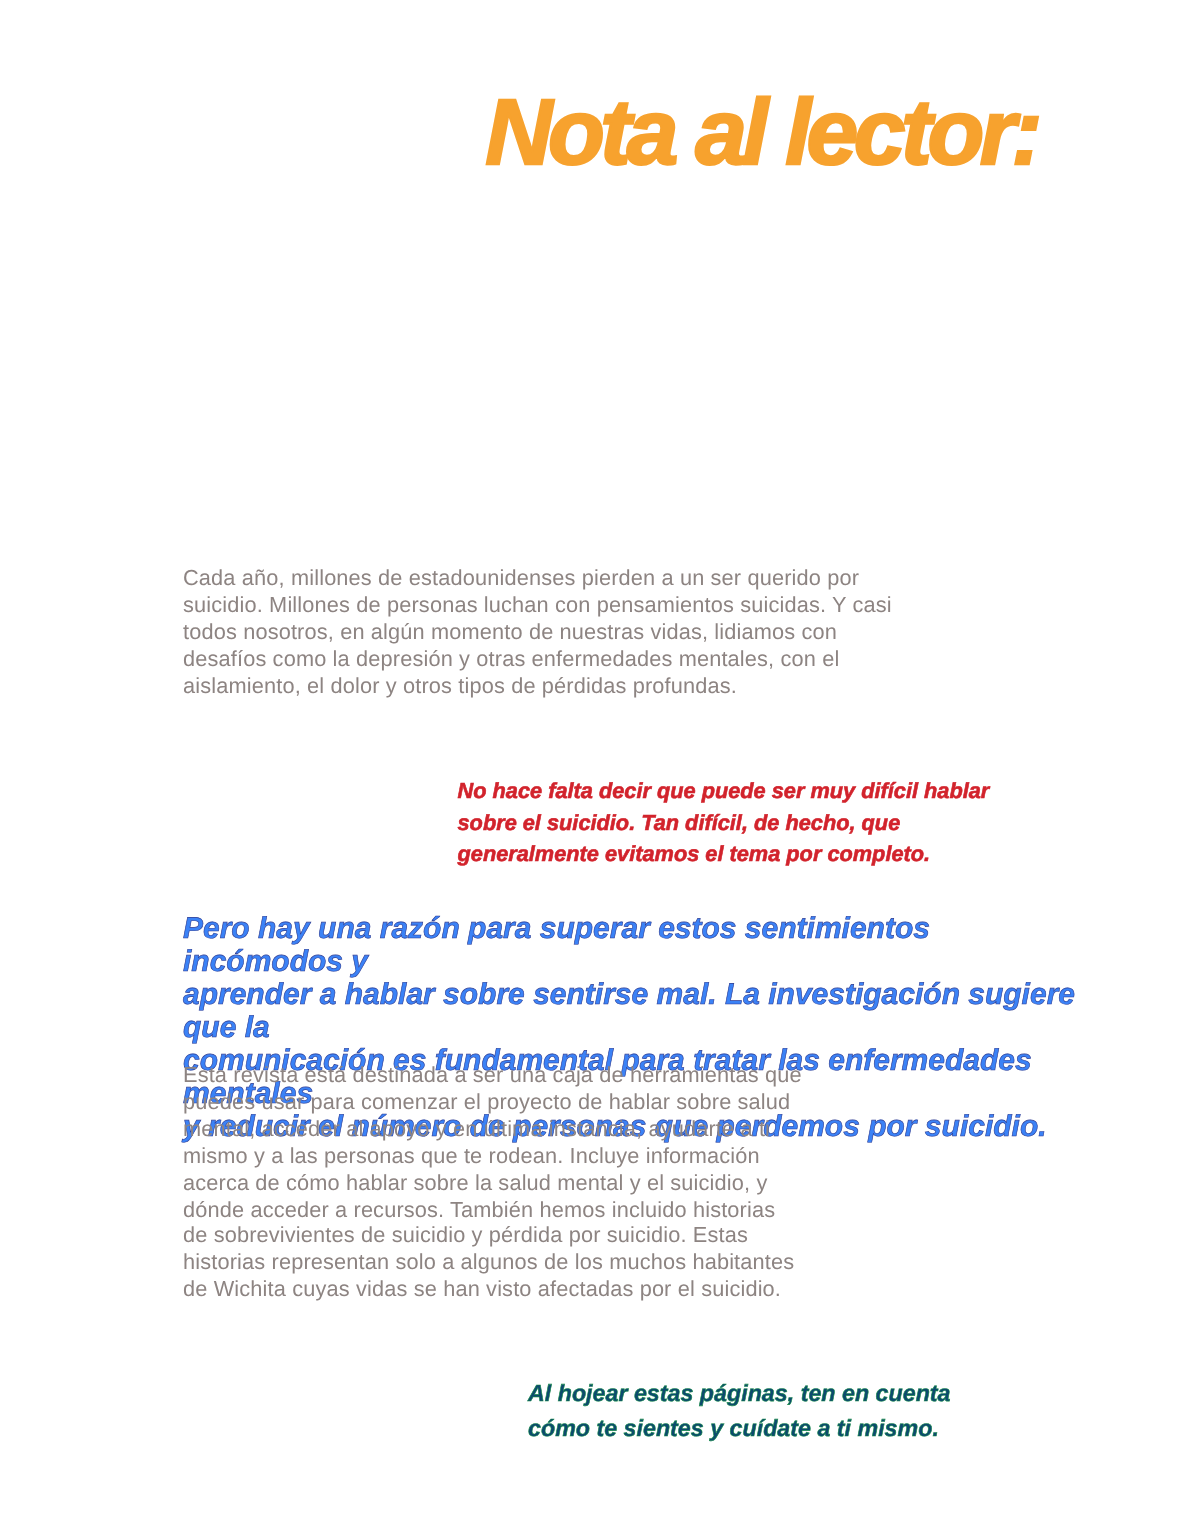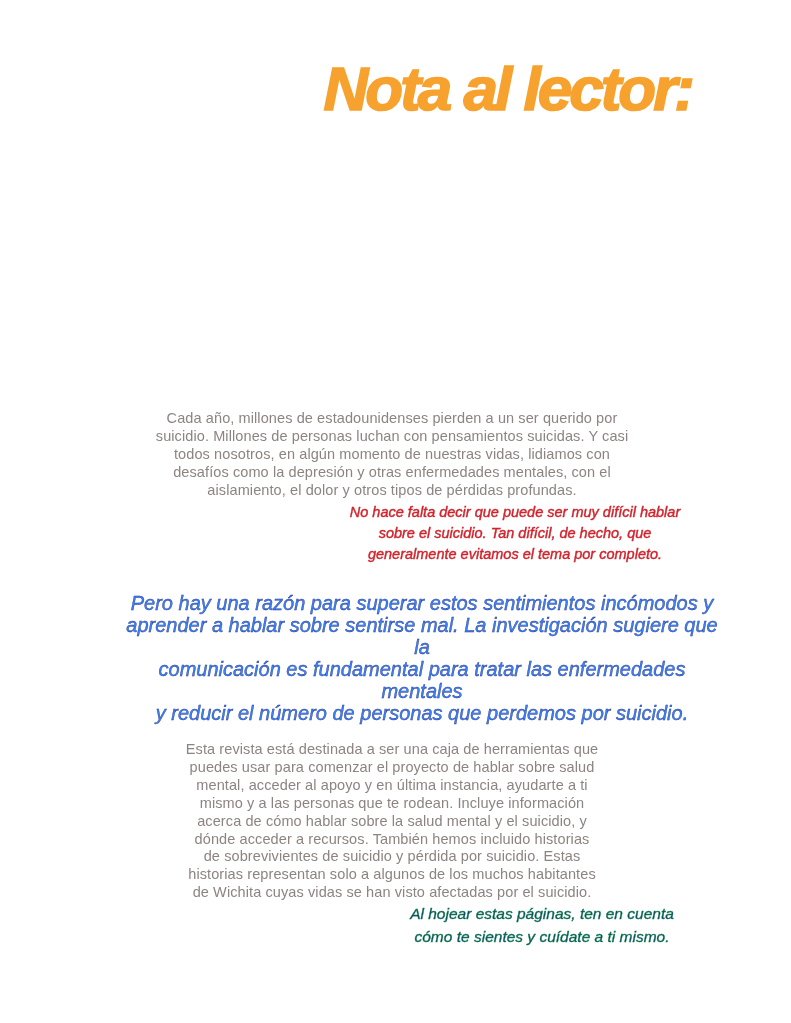--- a/index.html
+++ b/index.html
@@ -11,21 +11,20 @@
     width: 791px;
     height: 1023px;
     position: relative;
     font-family: "Liberation Sans", sans-serif;
     overflow: hidden;
   }
   .page {
     position: absolute;
     inset: 0;
     background: #ffffff;
-    text-align: center;
   }
   .doc-title {
     position: absolute;
     top: 58px;
     right: 99px;
     margin: 0;
     color: #F7A22E;
     font-size: 62px;
     line-height: 1;
     font-weight: bold;
@@ -38,25 +37,25 @@
     position: absolute;
     margin: 0;
     white-space: pre-line;
   }
   .body-copy {
     color: #8D8482;
     font-size: 14.5px;
     line-height: 17.9px;
     font-weight: normal;
     letter-spacing: 0.1px;
-    margin-top: 32px;
   }
   .callout {
-    font-weight: normal;
+    font-weight: bold;
     font-style: italic;
+    margin-top: 16px;
   }
   .intro-paragraph {
     left: 122px;
     top: 378px;
     width: 540px;
   }
   .red-callout {
     left: 305px;
     top: 502px;
     width: 420px;

